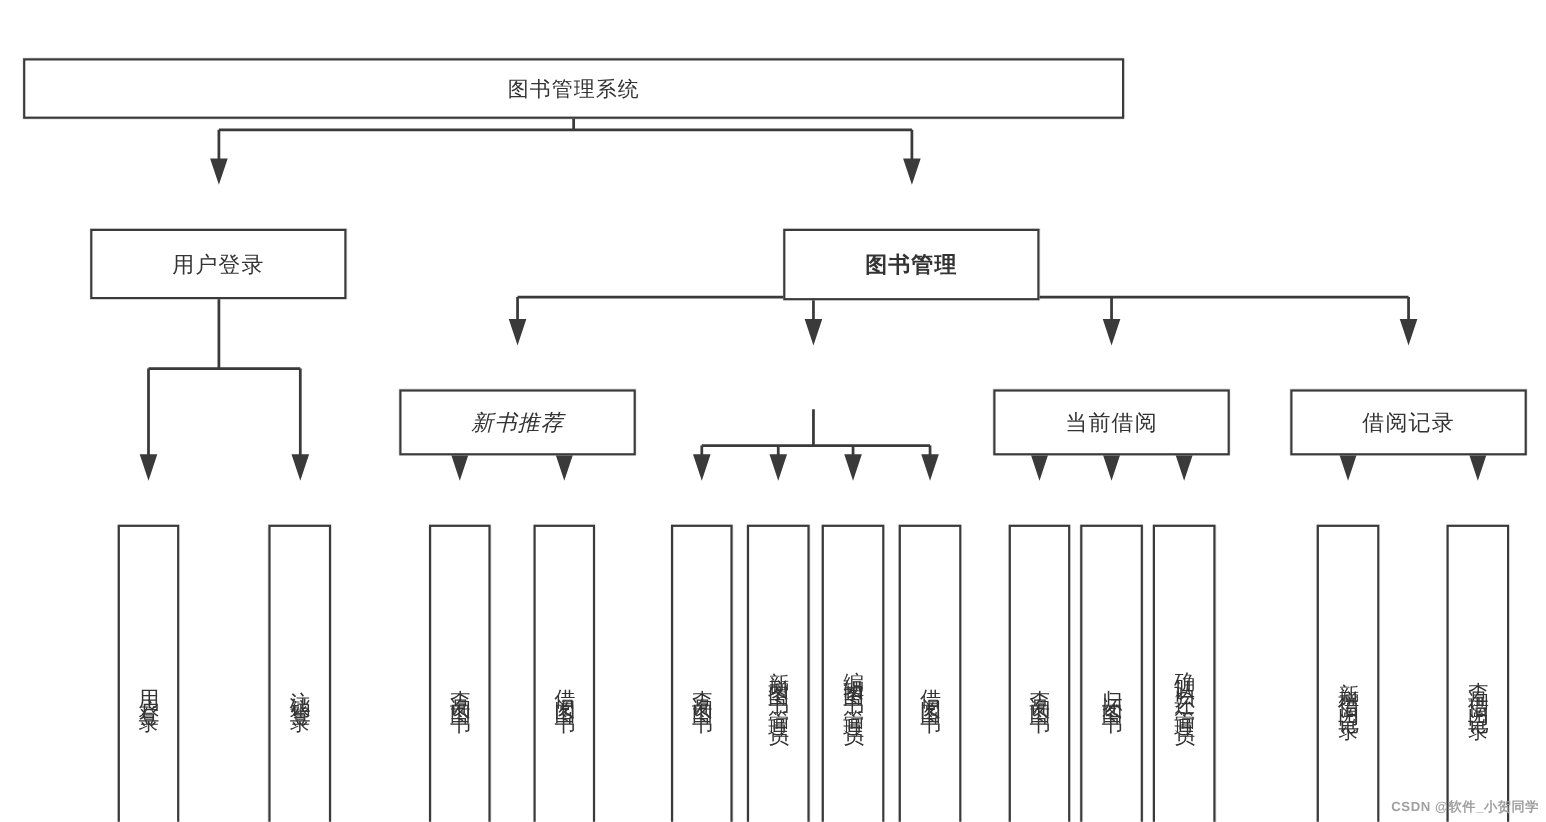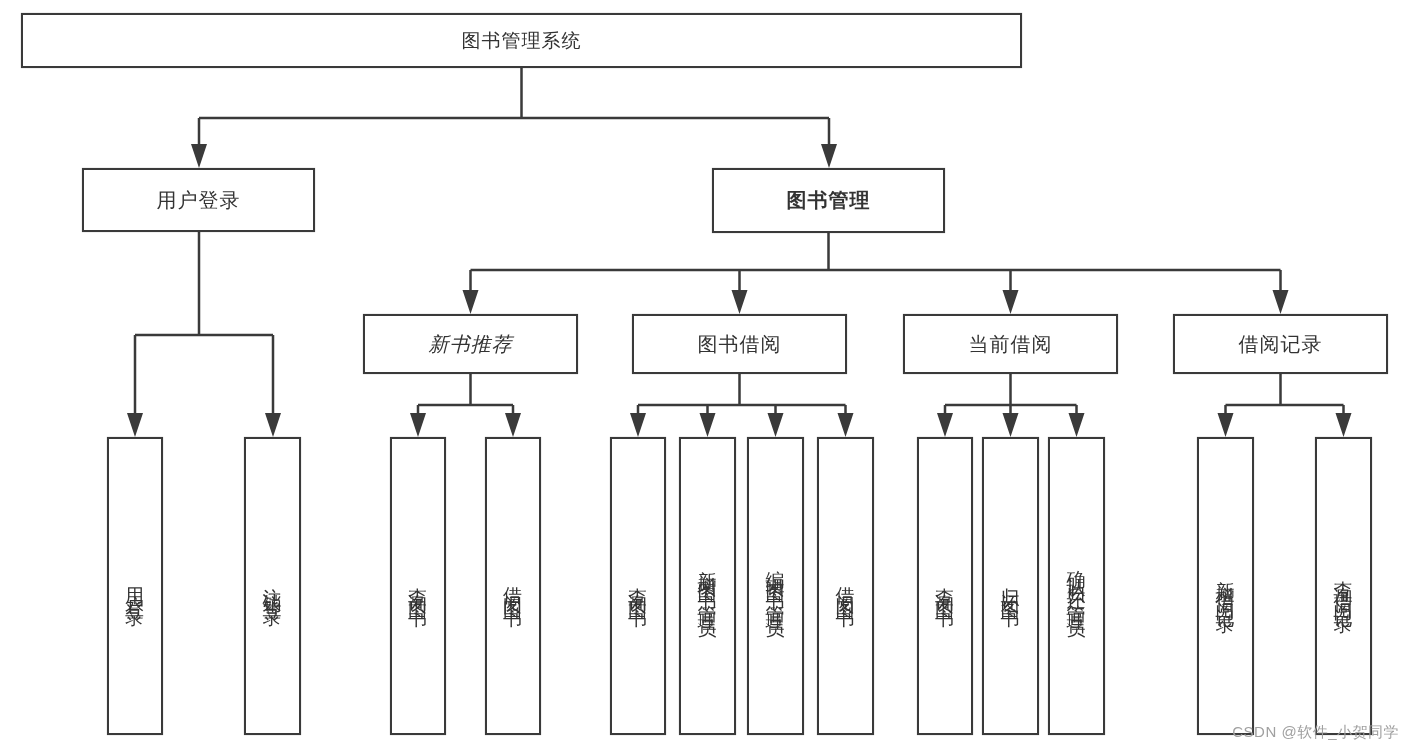--- a/index.html
+++ b/index.html
@@ -37,40 +37,42 @@
   }
   .node{
     position:absolute;
     background:#fff;
     border:2.5px solid var(--box-border);
     display:flex;
     align-items:center;
     justify-content:center;
     color:var(--text);
     box-shadow:0 0 1px rgba(0,0,0,0.35);
+    margin-top:40px;
   }
   .node .label{
     white-space:nowrap;
   }
   .node.h1 .label{font-size:19px;letter-spacing:1px;}
   .node.h2 .label{font-size:20px;letter-spacing:1px;}
   .node.v .label{
     writing-mode:vertical-rl;
     font-size:19px;
     letter-spacing:7px;
     white-space:normal;
     line-height:1;
   }
   .watermark{
     position:absolute;
     right:6px;
     bottom:5px;
-    font-size:15px;
+    font-size:12px;
     color:var(--watermark);
     letter-spacing:0.5px;
+    font-weight:bold;
   }
 </style>
 </head>
 <body>
 
 <div class="canvas">
 
   <svg class="wires" viewBox="0 0 1405 747" xmlns="http://www.w3.org/2000/svg">
     <path class="lines" d="
       M521.5 66 V118 M199 118 H829
@@ -116,23 +118,20 @@
   <div class="node h2" style="left:82px;top:168px;width:233px;height:64px;">
     <span class="label">用户登录</span>
   </div>
   <div class="node h2" style="left:712px;top:168px;width:233px;height:65px;font-weight:bold;">
     <span class="label">图书管理</span>
   </div>
 
   <div class="node h2" style="left:363px;top:314px;width:215px;height:60px;font-style:italic;">
     <span class="label">新书推荐</span>
   </div>
-  <div class="node h2" style="left:632px;top:314px;width:215px;height:60px;">
-    <span class="label">图书借阅</span>
-  </div>
   <div class="node h2" style="left:1173px;top:314px;width:215px;height:60px;">
     <span class="label">借阅记录</span>
   </div>
   <div class="node h2" style="left:903px;top:314px;width:215px;height:60px;">
     <span class="label">当前借阅</span>
   </div>
 
   <div class="node v" style="left:107px;top:437px;width:56px;height:298px;">
     <span class="label">用户登录</span>
   </div>

